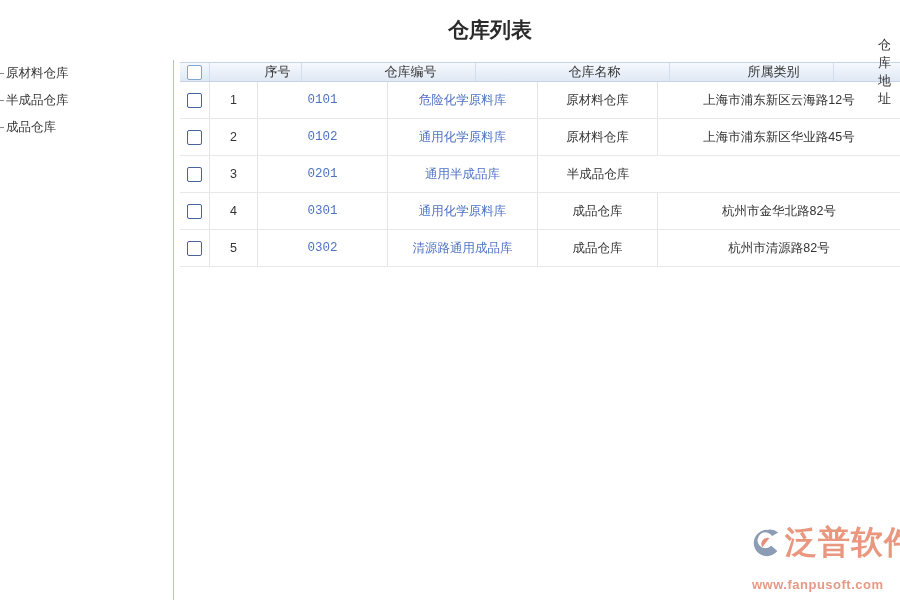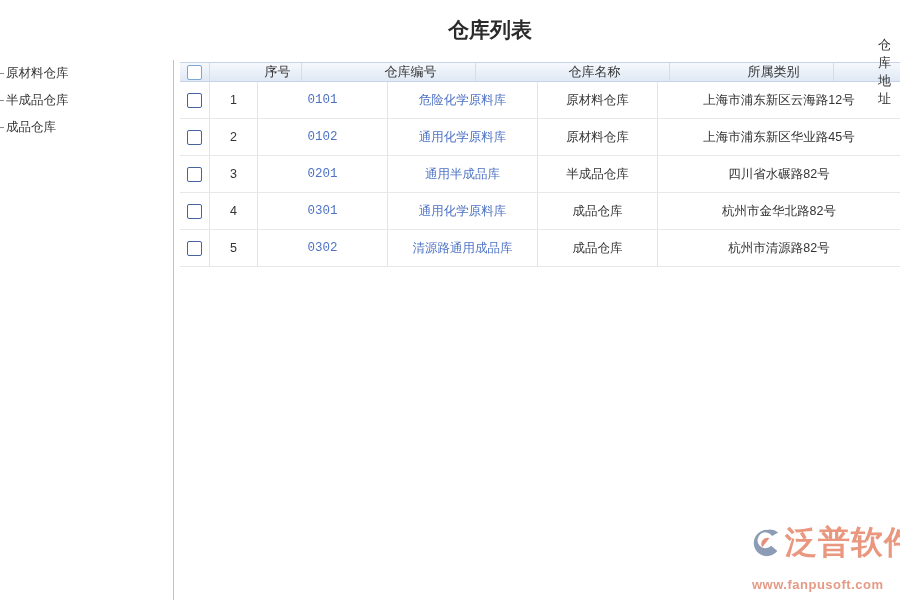--- a/index.html
+++ b/index.html
@@ -117,21 +117,20 @@
           <span class="checkbox"></span>
         </div>
       <div class="td col-index">3</div>
       <div class="td col-code">
           <a class="link">0201</a>
         </div>
       <div class="td col-name">
           <a class="link">通用半成品库</a>
         </div>
       <div class="td col-category">半成品仓库</div>
-      <div class="td col-address">四川省水碾路82号</div>
     </div>
 
     <div class="tr">
       <div class="td col-check">
           <span class="checkbox"></span>
         </div>
       <div class="td col-index">4</div>
       <div class="td col-code">
           <a class="link">0301</a>
         </div>

